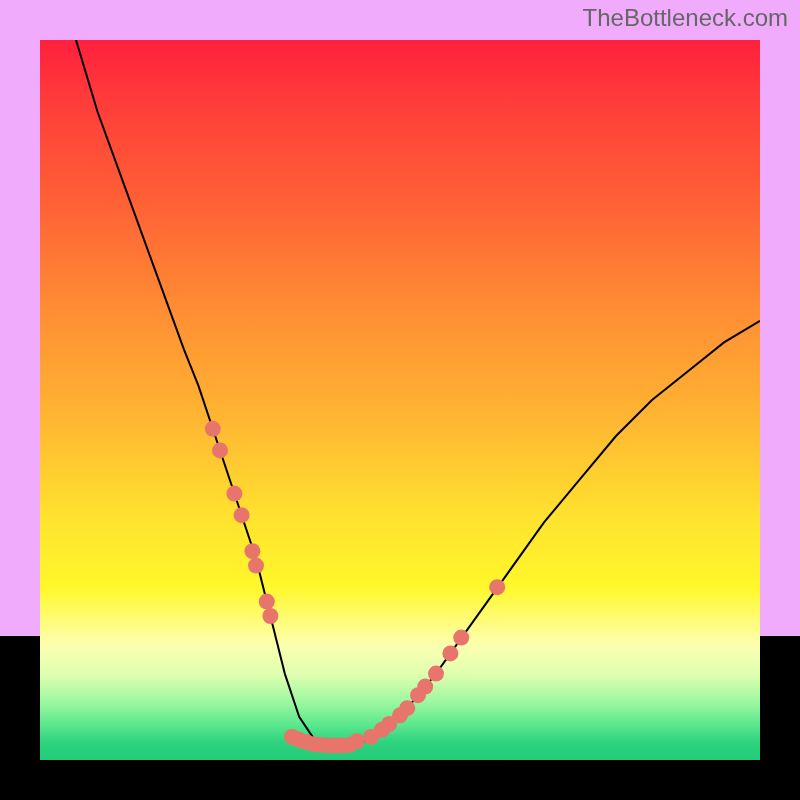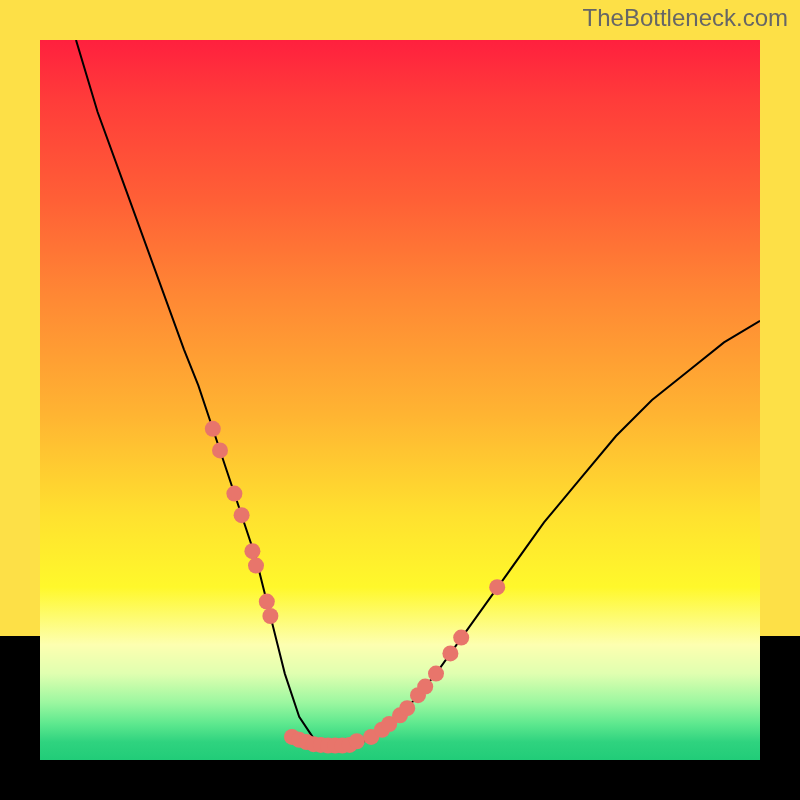--- a/index.html
+++ b/index.html
@@ -8,21 +8,21 @@
     width: 800px;
     height: 800px;
     background: #000;
     font-family: Arial, Helvetica, sans-serif;
     overflow: hidden;
   }
   .frame {
     position: relative;
     width: 800px;
     height: 636px;
-    background: #fde047;
+    background: #f0abfc;
   }
   .watermark {
     position: absolute;
     top: 4px;
     right: 12px;
     color: #666;
     font-size: 24px;
     font-weight: 500;
     font-family: Arial, sans-serif;
     z-index: 20;

